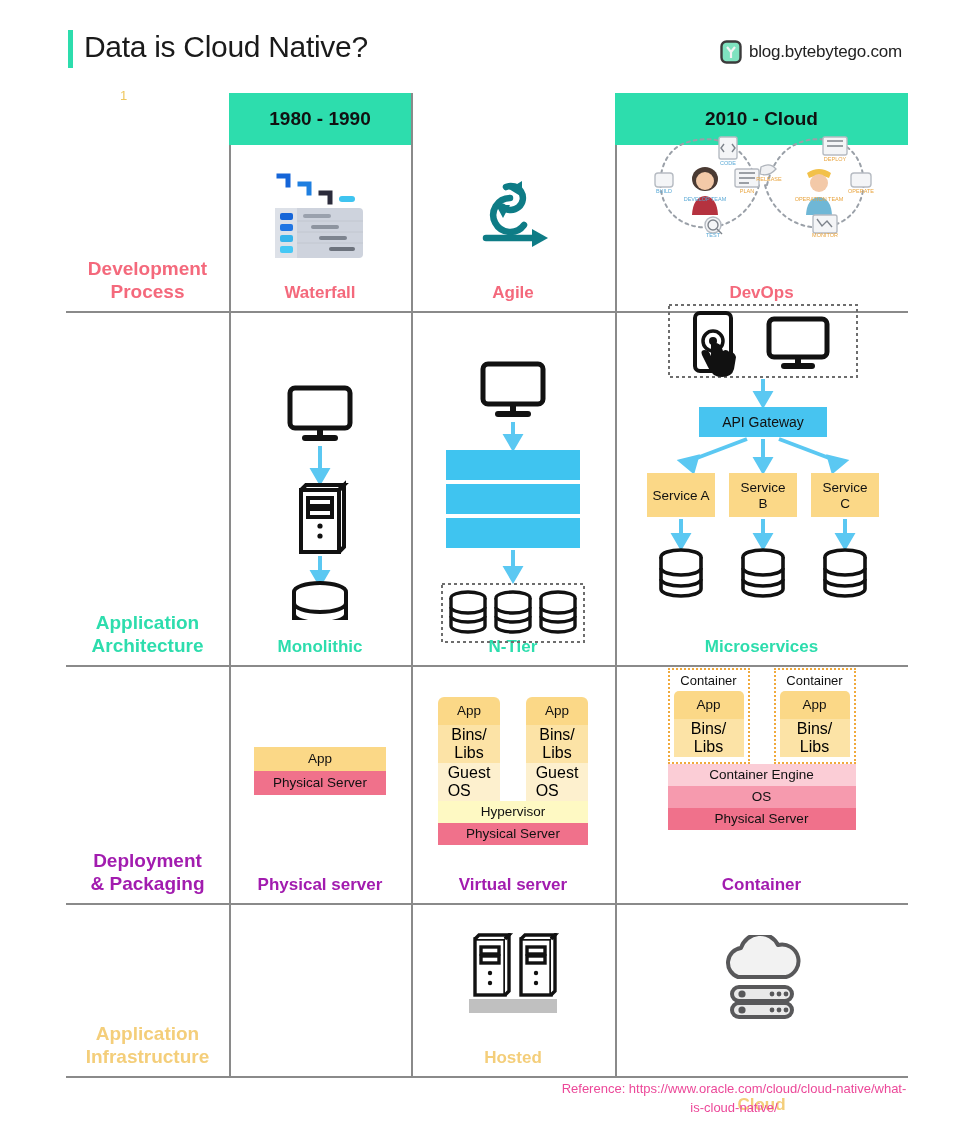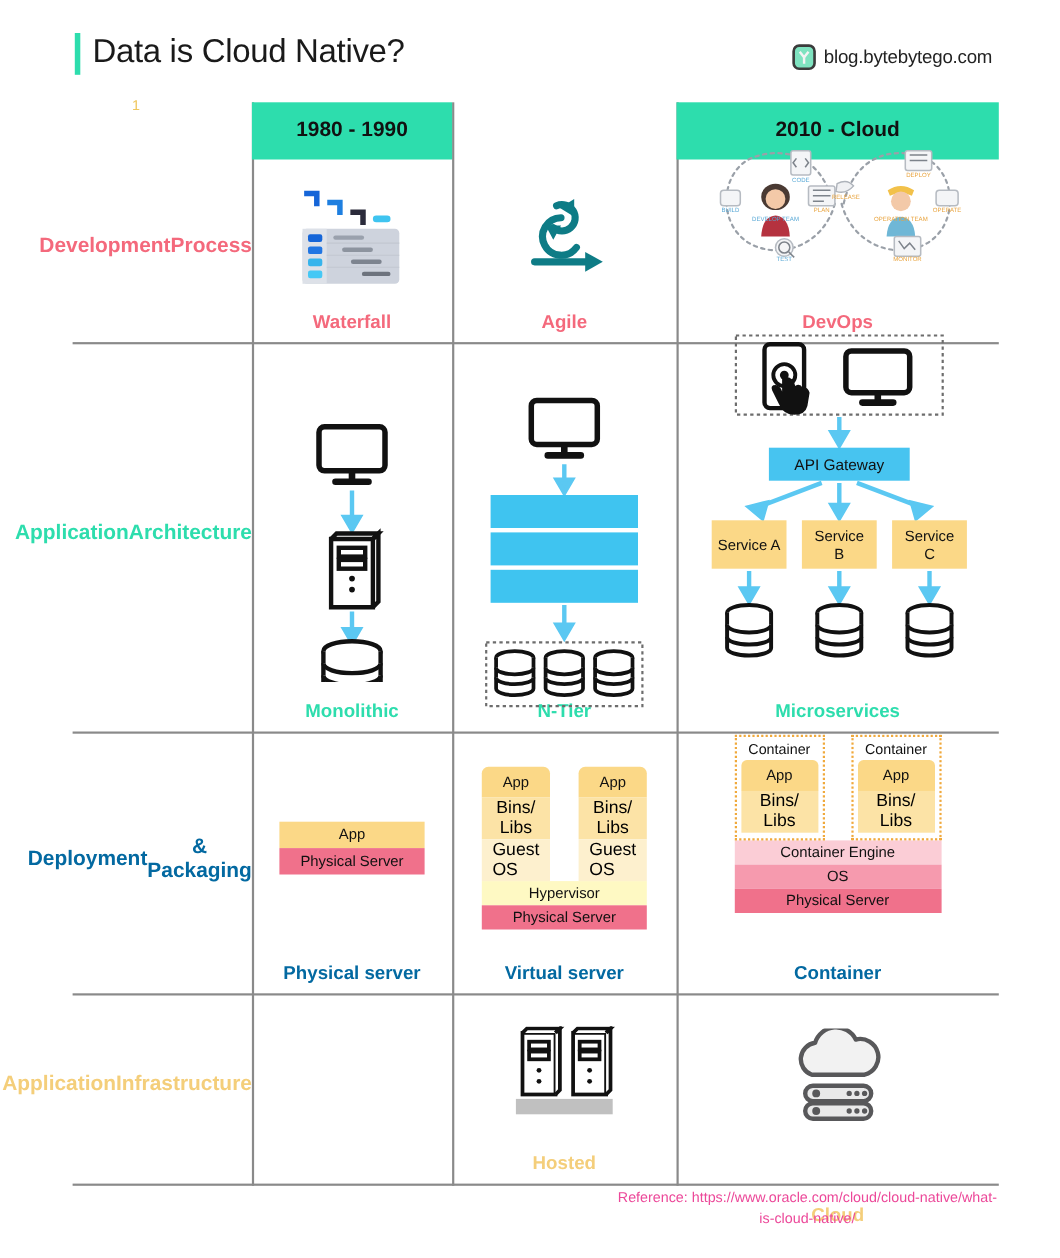--- a/index.html
+++ b/index.html
@@ -38,40 +38,40 @@
     display:flex; align-items:center; justify-content:center;
     font-size:19px; font-weight:bold; color:#111;
   }
   .hdr-1 { left:163px; width:182px; }
   .hdr-2 { left:345px; width:204px; }
   .hdr-3 { left:549px; width:293px; }
 
   
   .row-label {
     position:absolute; left:0; width:163px;
-    display:flex; flex-direction:row; align-items:center; justify-content:flex-end;
+    display:flex; flex-direction:column; align-items:center; justify-content:flex-end;
     font-size:19px; font-weight:bold; line-height:1.18; text-align:center;
     padding-bottom:8px;
   }
   .cell {
     position:absolute;
     display:flex; flex-direction:column; align-items:center; justify-content:flex-end;
     padding-bottom:8px;
   }
   .cell-cap { font-size:17px; font-weight:bold; line-height:1.2; }
   .c1 { left:163px; width:182px; }
   .c2 { left:345px; width:204px; }
   .c3 { left:549px; width:293px;gap:44px; }
 
   .art { flex:1; display:flex; align-items:center; justify-content:center; width:100%; }
 
   
   .col-dev { color:#F4697C; }
   .col-arch { color:#2DDDAD; }
-  .col-dep { color:#0369a1; }
+  .col-dep { color:#a21caf; }
   .col-inf { color:#F4CE7A; }
 
   
   .wf { width:106px; height:96px; position:relative; }
 
   
   .agile-ic { width:74px; height:74px; }
 
   
   .devops { width:250px; height:108px; position:relative; }

